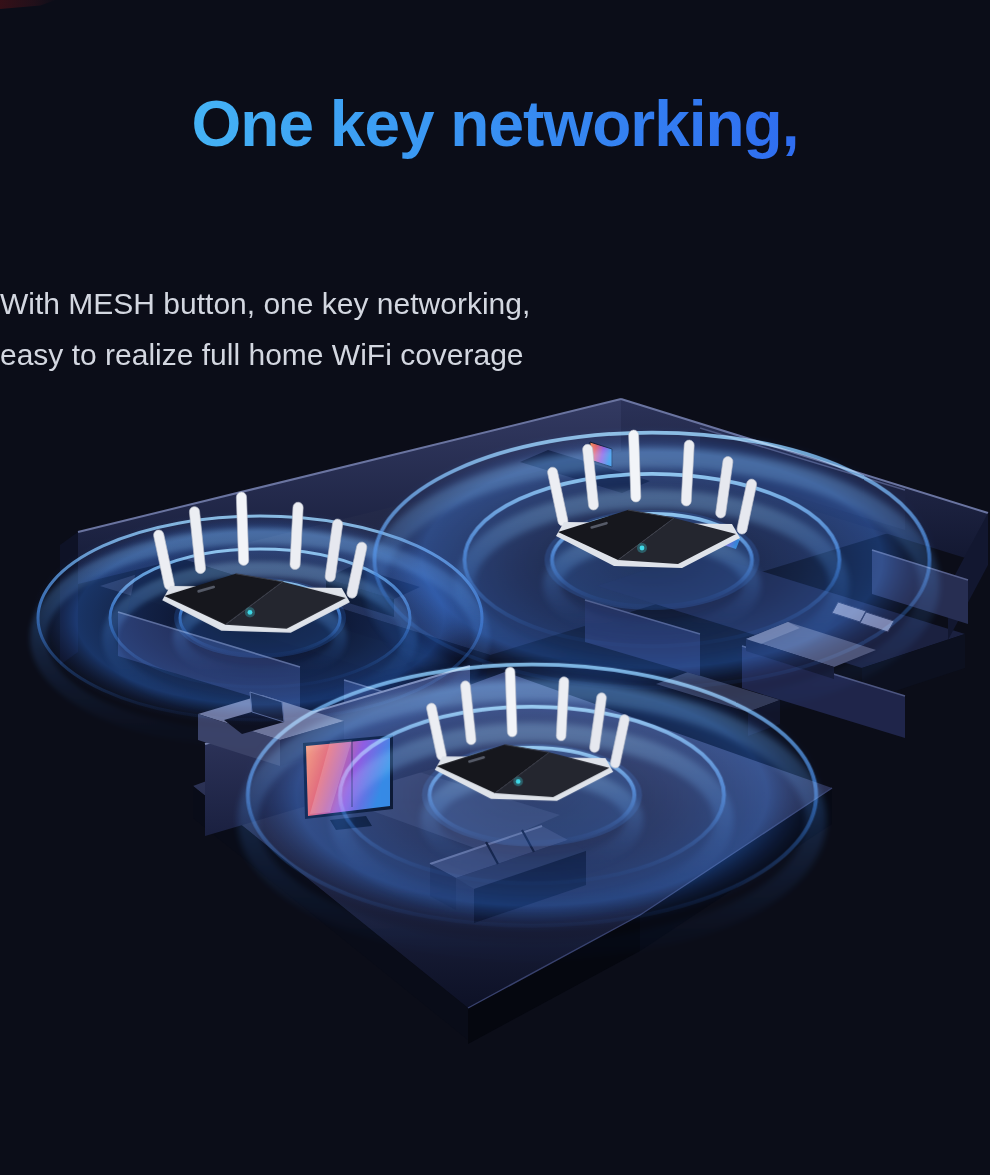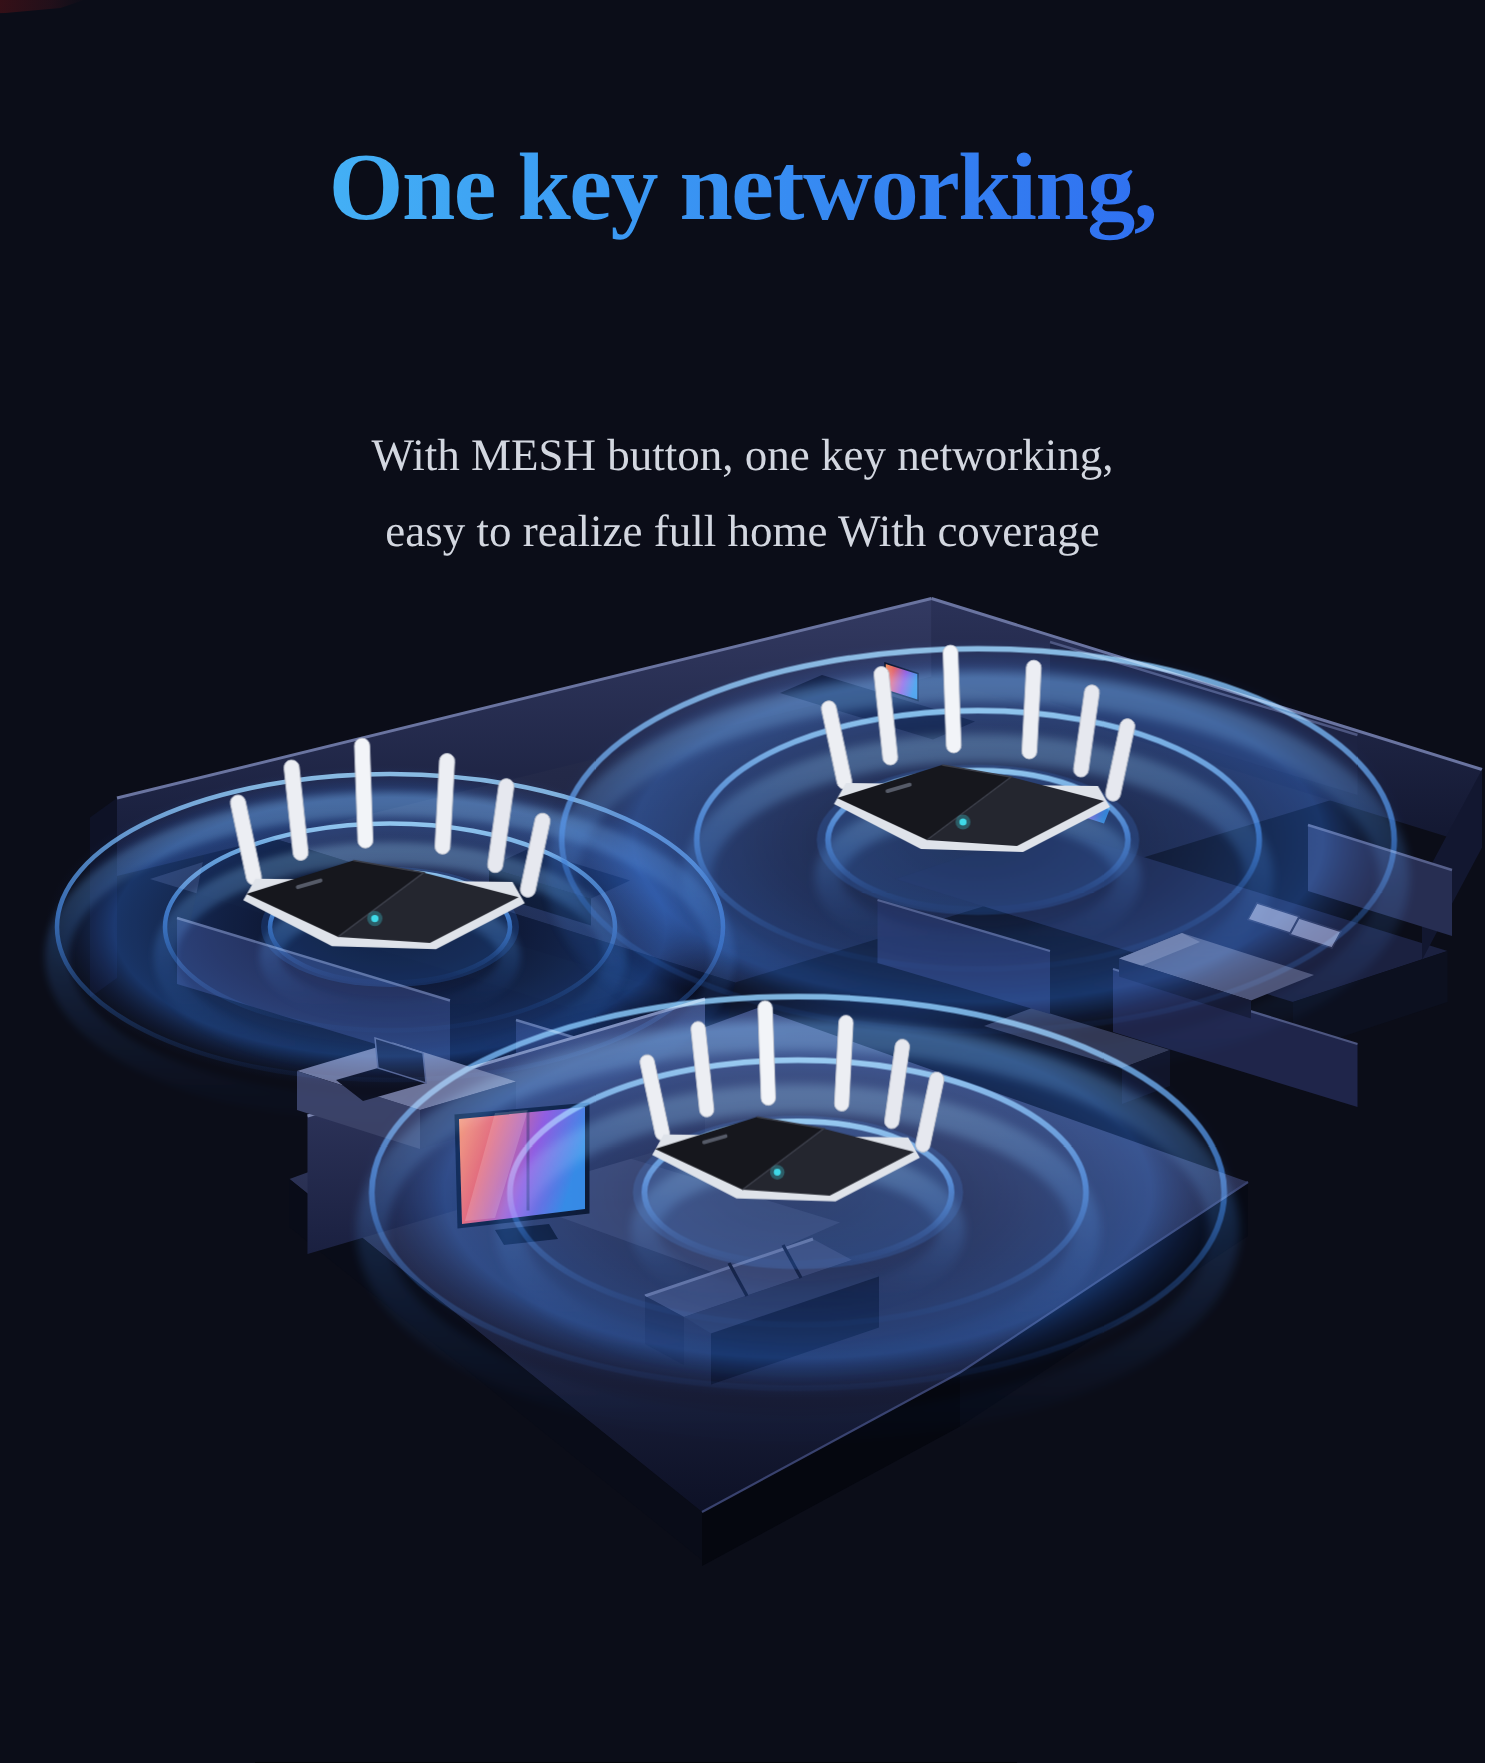--- a/index.html
+++ b/index.html
@@ -9,21 +9,21 @@
     --subtitle-color:#d3d7e0;
   }
   *{margin:0;padding:0;box-sizing:border-box;}
   html,body{background:#000;}
   .page{
     position:relative;
     width:990px;height:1175px;
     margin:0 auto;
     background:var(--bg);
     overflow:hidden;
-    font-family:Liberation Serif, serif;
+    font-family:Liberation Sans, sans-serif;
   }
   .artifact{
     position:absolute;top:0;left:0;width:56px;height:9px;
     background:linear-gradient(100deg,#3a1017 0%,#24101a 60%,transparent 100%);
     clip-path:polygon(0 0,100% 0,72% 60%,0 100%);
     opacity:.9;
   }
   .headline{
     position:absolute;top:84px;left:0;right:0;
     text-align:center;
@@ -32,21 +32,20 @@
     line-height:1.28;
     letter-spacing:-1px;
     background:linear-gradient(92deg,var(--title-grad-a) 4%,#3b9bf3 40%,var(--title-grad-b) 96%);
     -webkit-background-clip:text;
     background-clip:text;
     color:#3b8df3;
     -webkit-text-fill-color:transparent;
   }
   .subtitle{
     position:absolute;top:278px;left:0;right:0;
-    text-align:center;
     font-weight:400;
     font-size:30px;
     line-height:1.7;
     color:var(--subtitle-color);
   }
   .scene{
     position:absolute;left:0;top:385px;width:990px;height:790px;
   }
   svg{display:block;}
   .blend-screen{mix-blend-mode:screen;}
@@ -57,21 +56,21 @@
 <div class="page">
 
   <div class="artifact"></div>
 
   <h1 class="headline">
     <span>One key networking,</span><br>
   </h1>
 
   <p class="subtitle">
     <span>With MESH button, one key networking,</span><br>
-    <span>easy to realize full home With coverage</span>
+    <span>easy to realize full home WiFi coverage</span>
   </p>
 
   <svg class="scene" viewBox="0 385 990 790" width="990" height="790" role="img" aria-label="Isometric dark-blue home floor plan with three mesh WiFi routers broadcasting concentric blue coverage rings over every room">
     <defs>
       <linearGradient id="rg" x1="0" y1="0" x2="0" y2="1">
         <stop offset="0" stop-color="#8fd0ff" stop-opacity="0.95"></stop>
         <stop offset="0.45" stop-color="#3f86e6" stop-opacity="0.8"></stop>
         <stop offset="1" stop-color="#123a7c" stop-opacity="0.12"></stop>
       </linearGradient>
       <radialGradient id="glowR" cx="0.5" cy="0.5" r="0.5">

